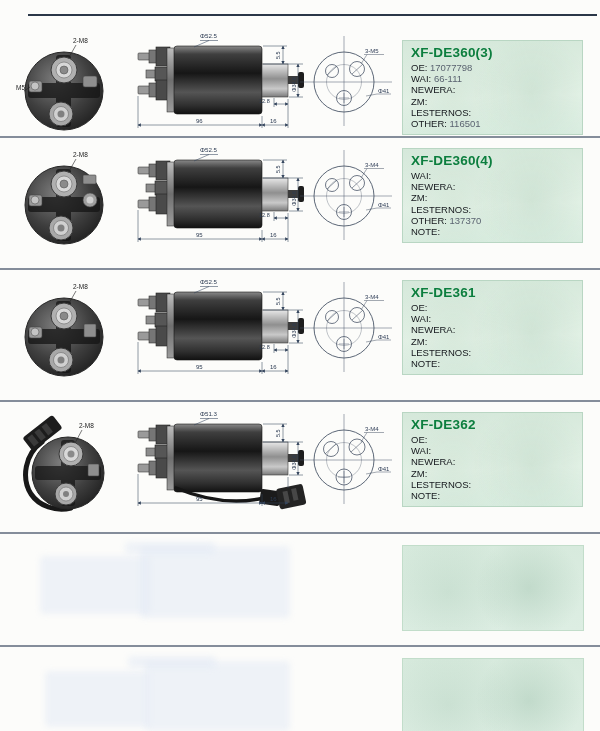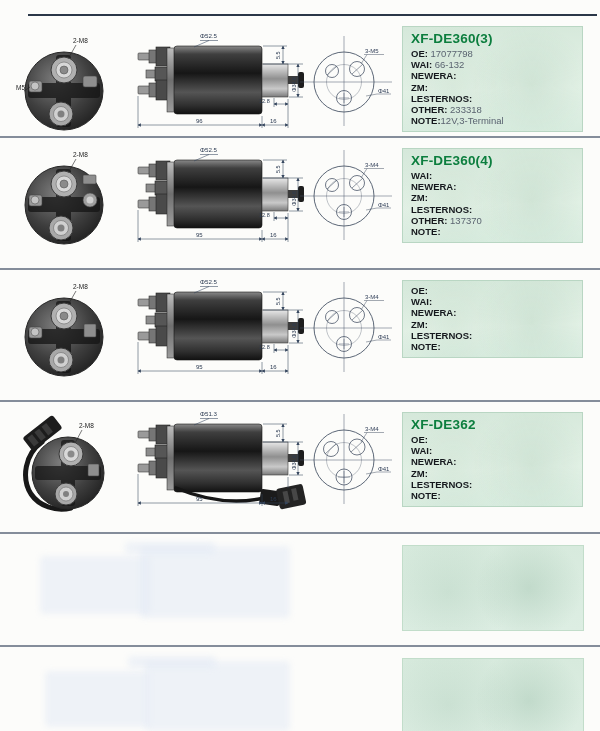--- a/index.html
+++ b/index.html
@@ -16,24 +16,24 @@
   .r1 .photo   { top:18px; }
   .drawing { position:absolute; left:112px; top:4px; }
   .r1 .drawing { top:12px; }
   .mount   { position:absolute; left:298px; top:8px; }
   .r1 .mount   { top:16px; }
   .infobox { position:absolute; left:402px; top:10px; width:181px; padding:4px 8px 5px;
              background: radial-gradient(circle at 72% 55%, rgba(140,180,155,.22), transparent 42%),
                          radial-gradient(circle at 28% 60%, rgba(150,185,160,.15), transparent 45%),
                          linear-gradient(178deg,#d5e8da,#e4f2e7 60%,#d8ecdf);
              border:1px solid #b9d6c3; }
-  .r1 .infobox { top:10px; }
+  .r1 .infobox { top:24px; }
   .ib-title { font-size:13.5px; font-weight:bold; color:#0c7e3e; letter-spacing:.2px; margin-bottom:2px; }
   .ib-field { font-size:9.5px; line-height:11.2px; color:#5a6370; }
-  .ib-label { font-weight:bold; color:#15181d; }
+  .ib-label { font-weight:normal; color:#15181d; }
   .ghost-box { position:absolute; left:402px; top:11px; width:182px; height:86px;
              background: radial-gradient(circle at 70% 50%, rgba(130,172,148,.28), transparent 40%),
                          radial-gradient(circle at 25% 55%, rgba(130,172,148,.18), transparent 45%),
                          linear-gradient(#d7eadd,#ddeee3);
              border:1px solid #c2ddca; }
   .ghost { position:absolute; background:#e3eaf5; opacity:.55; filter:blur(3px); border-radius:4px; }
   svg text { font-family:"Liberation Sans", sans-serif; }
 </style>
 </head>
 <body>
@@ -159,26 +159,25 @@
           <line x1="79" y1="62" x2="68" y2="64" stroke-width="0.5"></line>
             <line x1="79" y1="62" x2="93" y2="62" stroke-width="0.5"></line>
         </g>
         <text x="67" y="21" font-size="6" fill="#33415a">3-M5</text>
         <text x="80" y="60.5" font-size="6" fill="#33415a">Φ41</text>
       </svg>
     </div>
     <div class="infobox">
       <div class="ib-title">XF-DE360(3)</div>
       <div class="ib-field"><span class="ib-label">OE:</span> <span class="ib-value">17077798</span></div>
-      <div class="ib-field"><span class="ib-label">WAI:</span> <span class="ib-value">66-132</span></div>
+      <div class="ib-field"><span class="ib-label">WAI:</span> <span class="ib-value">66-111</span></div>
       <div class="ib-field"><span class="ib-label">NEWERA:</span> <span class="ib-value"></span></div>
       <div class="ib-field"><span class="ib-label">ZM:</span> <span class="ib-value"></span></div>
       <div class="ib-field"><span class="ib-label">LESTERNOS:</span> <span class="ib-value"></span></div>
-      <div class="ib-field"><span class="ib-label">OTHER:</span> <span class="ib-value">233318</span></div>
-      <div class="ib-field"><span class="ib-label">NOTE:</span><span class="ib-value">12V,3-Terminal</span></div>
+      <div class="ib-field"><span class="ib-label">OTHER:</span> <span class="ib-value">116501</span></div>
     </div>
   </div>
 
   <div class="row r2">
     <div class="photo">
       <svg width="96" height="102" viewBox="0 0 96 102">
         <circle cx="48" cy="57" r="39" fill="url(#gPhoto)" stroke="#262626"></circle>
         <g fill="#141414" opacity="0.75">
           <rect x="40" y="21" width="15" height="72" rx="3"></rect>
             <rect x="12" y="49" width="72" height="15" rx="3"></rect>
@@ -356,20 +355,21 @@
           <line x1="66" y1="22.5" x2="86" y2="22.5" stroke-width="0.5"></line>
             <line x1="69" y1="22.5" x2="63" y2="32" stroke-width="0.5"></line>
           <line x1="79" y1="62" x2="68" y2="64" stroke-width="0.5"></line>
             <line x1="79" y1="62" x2="93" y2="62" stroke-width="0.5"></line>
         </g>
         <text x="67" y="21" font-size="6" fill="#33415a">3-M4</text>
         <text x="80" y="60.5" font-size="6" fill="#33415a">Φ41</text>
       </svg>
     </div>
     <div class="infobox">
+      <div class="ib-title">XF-DE361</div>
       <div class="ib-field"><span class="ib-label">OE:</span> <span class="ib-value"></span></div>
       <div class="ib-field"><span class="ib-label">WAI:</span> <span class="ib-value"></span></div>
       <div class="ib-field"><span class="ib-label">NEWERA:</span> <span class="ib-value"></span></div>
       <div class="ib-field"><span class="ib-label">ZM:</span> <span class="ib-value"></span></div>
       <div class="ib-field"><span class="ib-label">LESTERNOS:</span> <span class="ib-value"></span></div>
       <div class="ib-field"><span class="ib-label">NOTE:</span> <span class="ib-value"></span></div>
     </div>
   </div>
 
   <div class="row r4">

